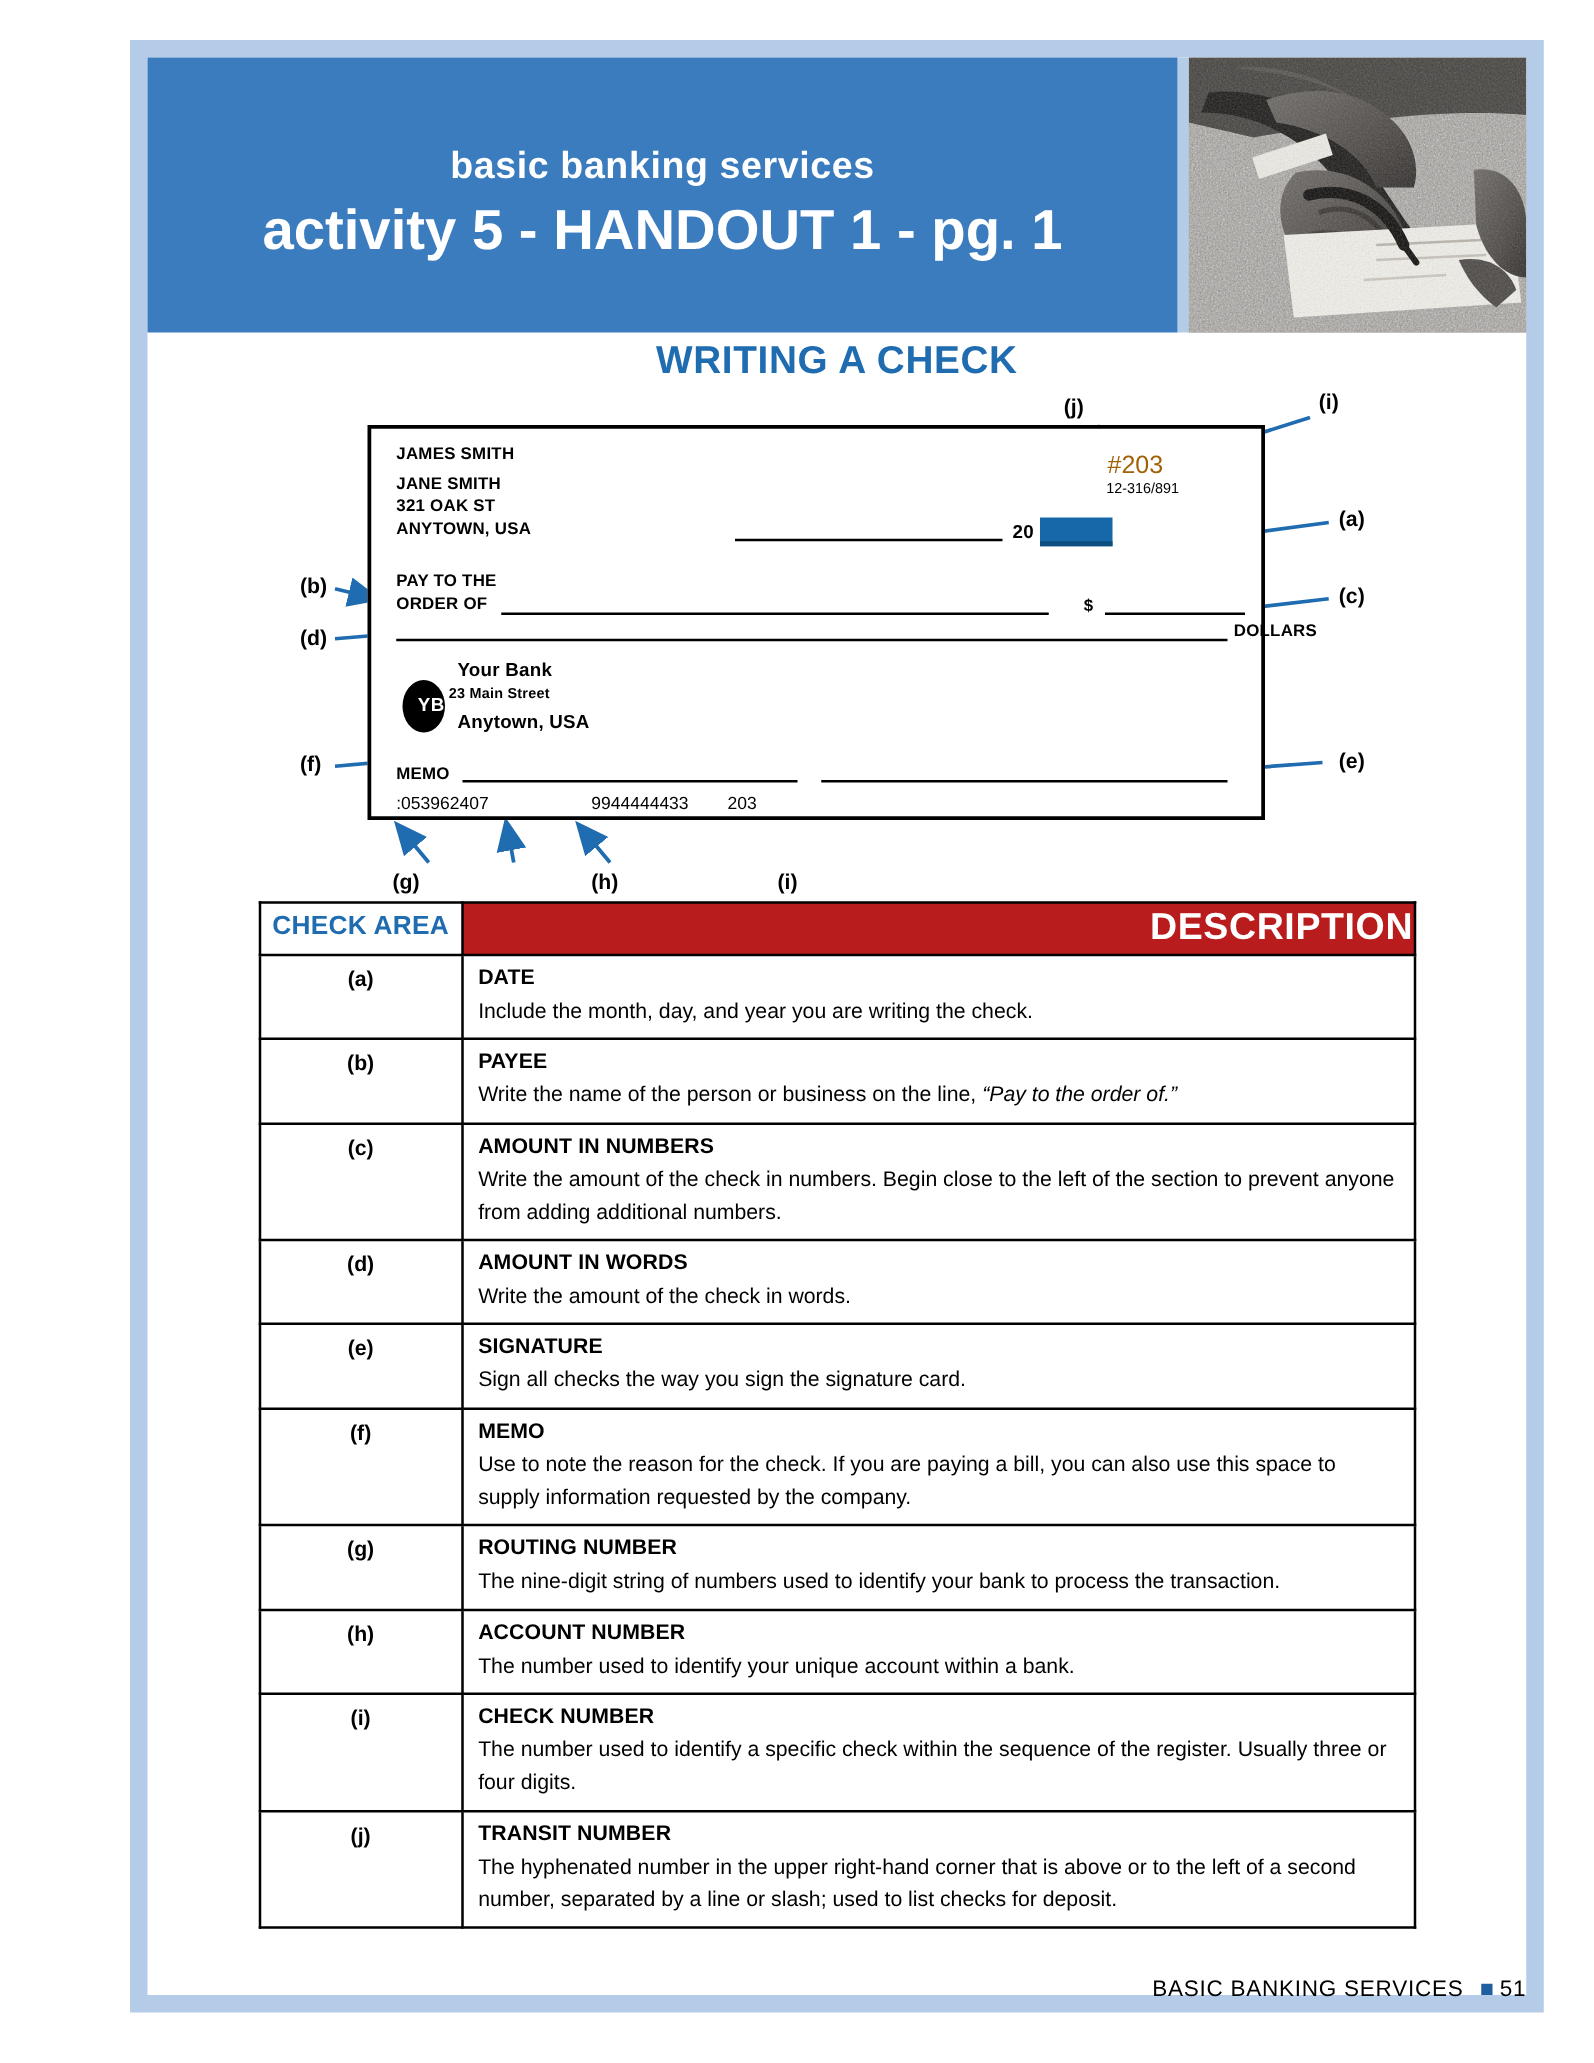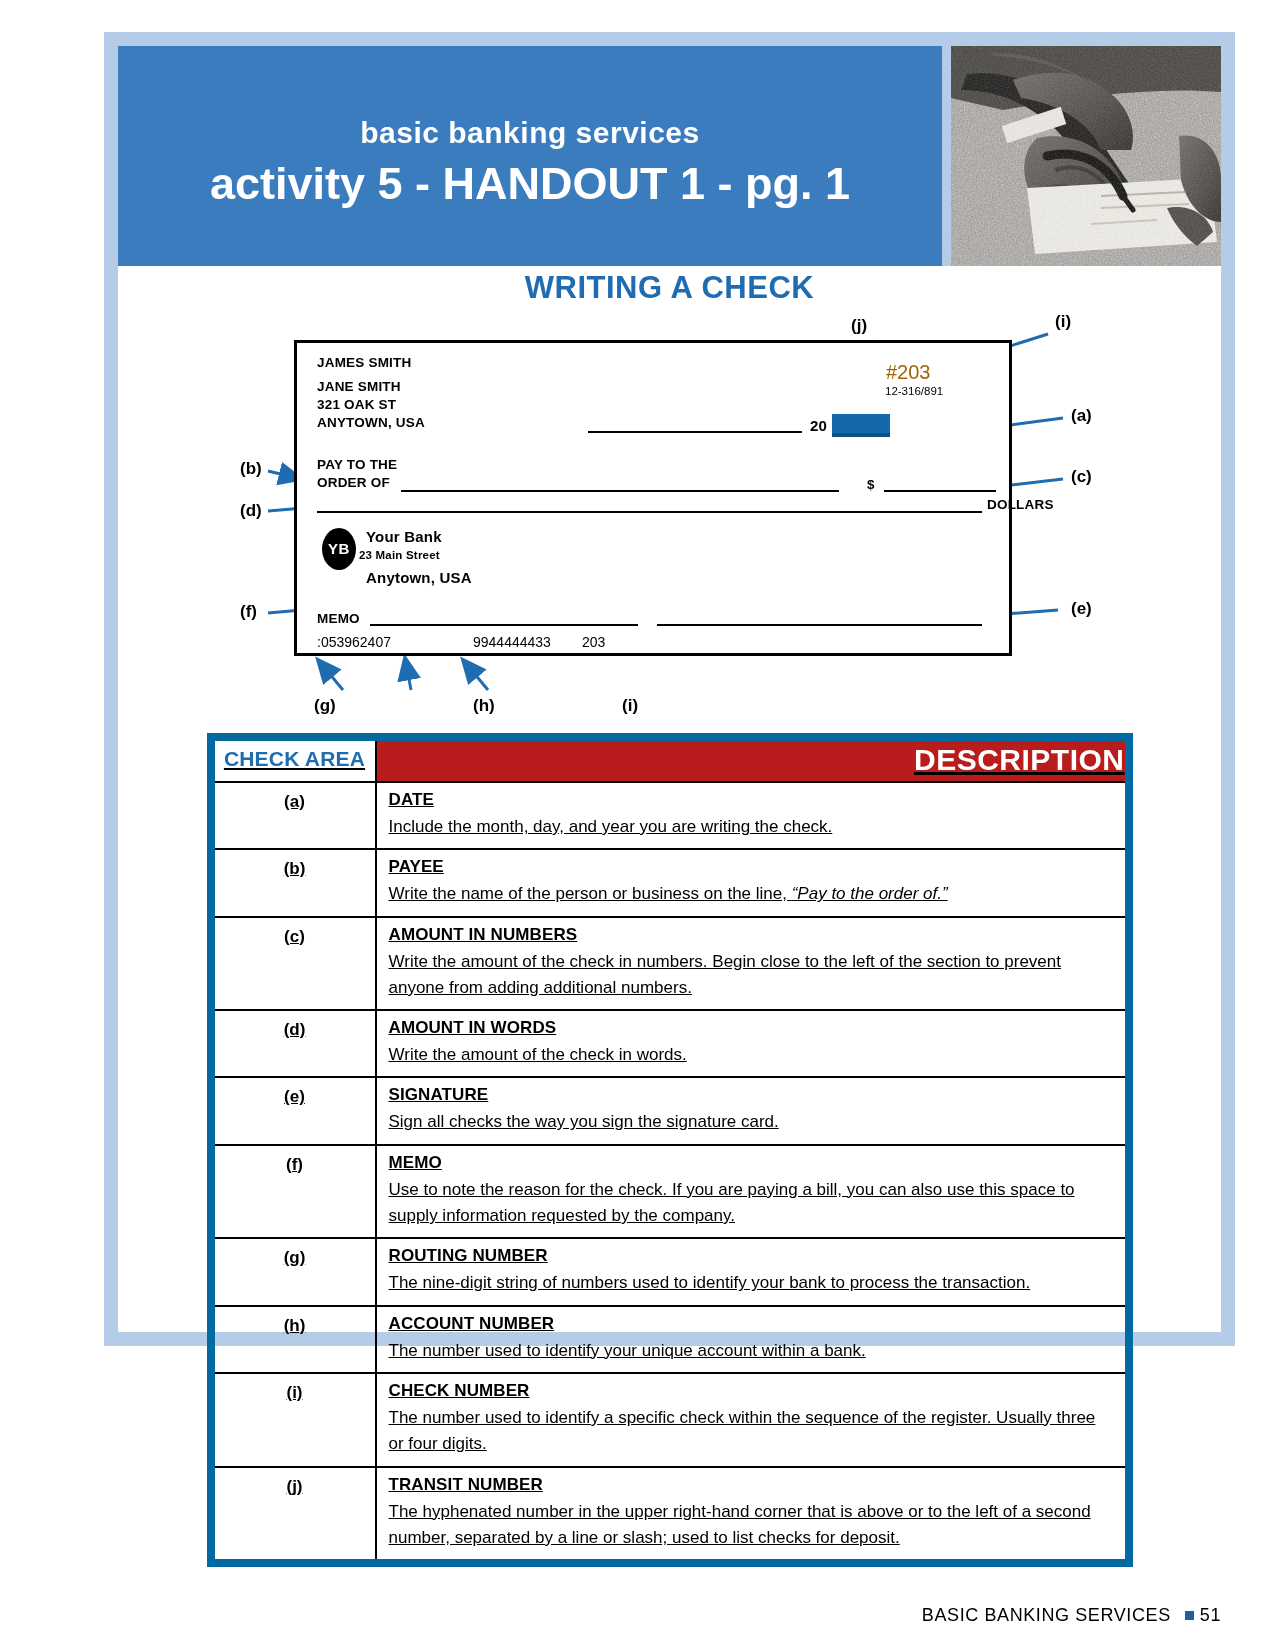--- a/index.html
+++ b/index.html
@@ -14,21 +14,21 @@
     position: relative;
     overflow: hidden;
   }
 
   
   #page {
     position: absolute;
     left: 104px;
     top: 32px;
     width: 1131px;
-    height: 1314px;
+    height: 1578px;
     background: #ffffff;
     border: 14px solid #b5cce8;
     box-sizing: border-box;
   }
 
   
   #banner {
     position: absolute;
     left: 0px;
     top: 0px;
@@ -175,26 +175,25 @@
   #check-wrap svg.arrows {
     position: absolute;
     left: 0; top: 0;
     width: 1103px; height: 415px;
     pointer-events: none;
   }
 
   
   #tbl {
     position: relative;
-    margin: 12px auto;
+    margin: 0 auto;
     width: 926px;
     border-collapse: collapse;
-    border: 8px solid #0369a1;
+    border: 2px solid #0369a1;
     table-layout: fixed;
-    text-decoration: underline;
   }
   #tbl th, #tbl td {
     border: 2px solid #000;
     padding: 0;
     vertical-align: top;
   }
   .th-area {
     width: 160px;
     background: #ffffff;
     color: #1f6cb0;
@@ -369,21 +368,21 @@
 
         <div class="chk-text" style="left:20px; top:114px;">PAY TO THE</div>
         <div class="chk-text" style="left:20px; top:132px;">ORDER OF</div>
         <div class="chk-line" style="left:104px; top:147px; width:438px;"></div>
         <div class="chk-text" style="left:570px; top:134px;">$</div>
         <div class="chk-line" style="left:587px; top:147px; width:112px;"></div>
 
         <div class="chk-line" style="left:20px; top:168px; width:665px;"></div>
         <div class="chk-text" style="left:690px; top:154px;">DOLLARS</div>
 
-        <div class="bank-logo" style="left:25px; top:185px;">
+        <div class="bank-logo" style="left:25px; top:201px;text-align:right;">
           <span>YB</span>
         </div>
         <div class="chk-text" style="left:69px; top:185px; font-size:15px;">Your Bank</div>
         <div class="chk-text" style="left:62px; top:206px; font-size:11.5px;">23 Main Street</div>
         <div class="chk-text" style="left:69px; top:226px; font-size:15px;">Anytown, USA</div>
 
         <div class="chk-text" style="left:20px; top:268px;">MEMO</div>
         <div class="chk-line" style="left:73px; top:281px; width:268px;"></div>
         <div class="chk-line" style="left:360px; top:281px; width:325px;"></div>
 

